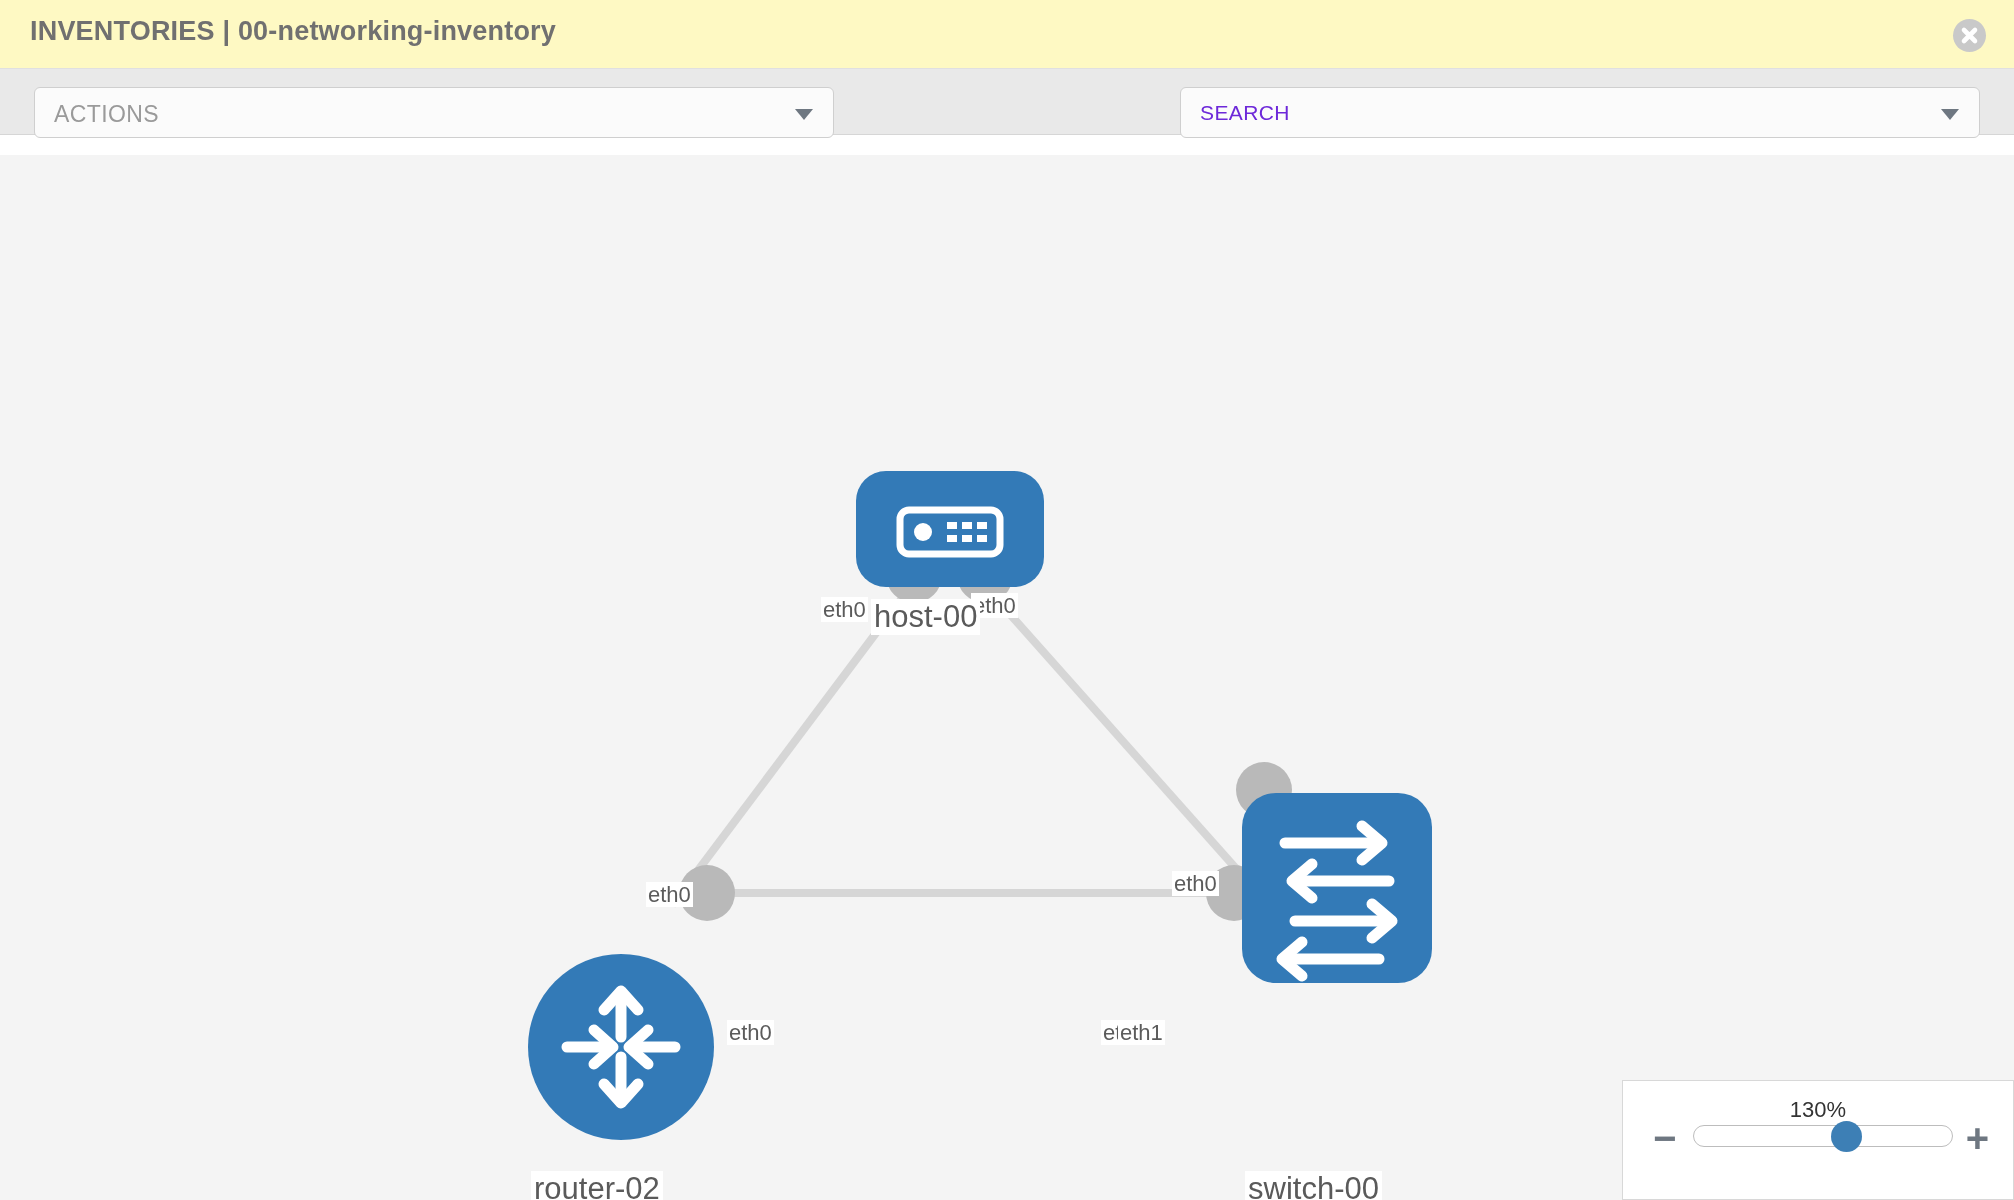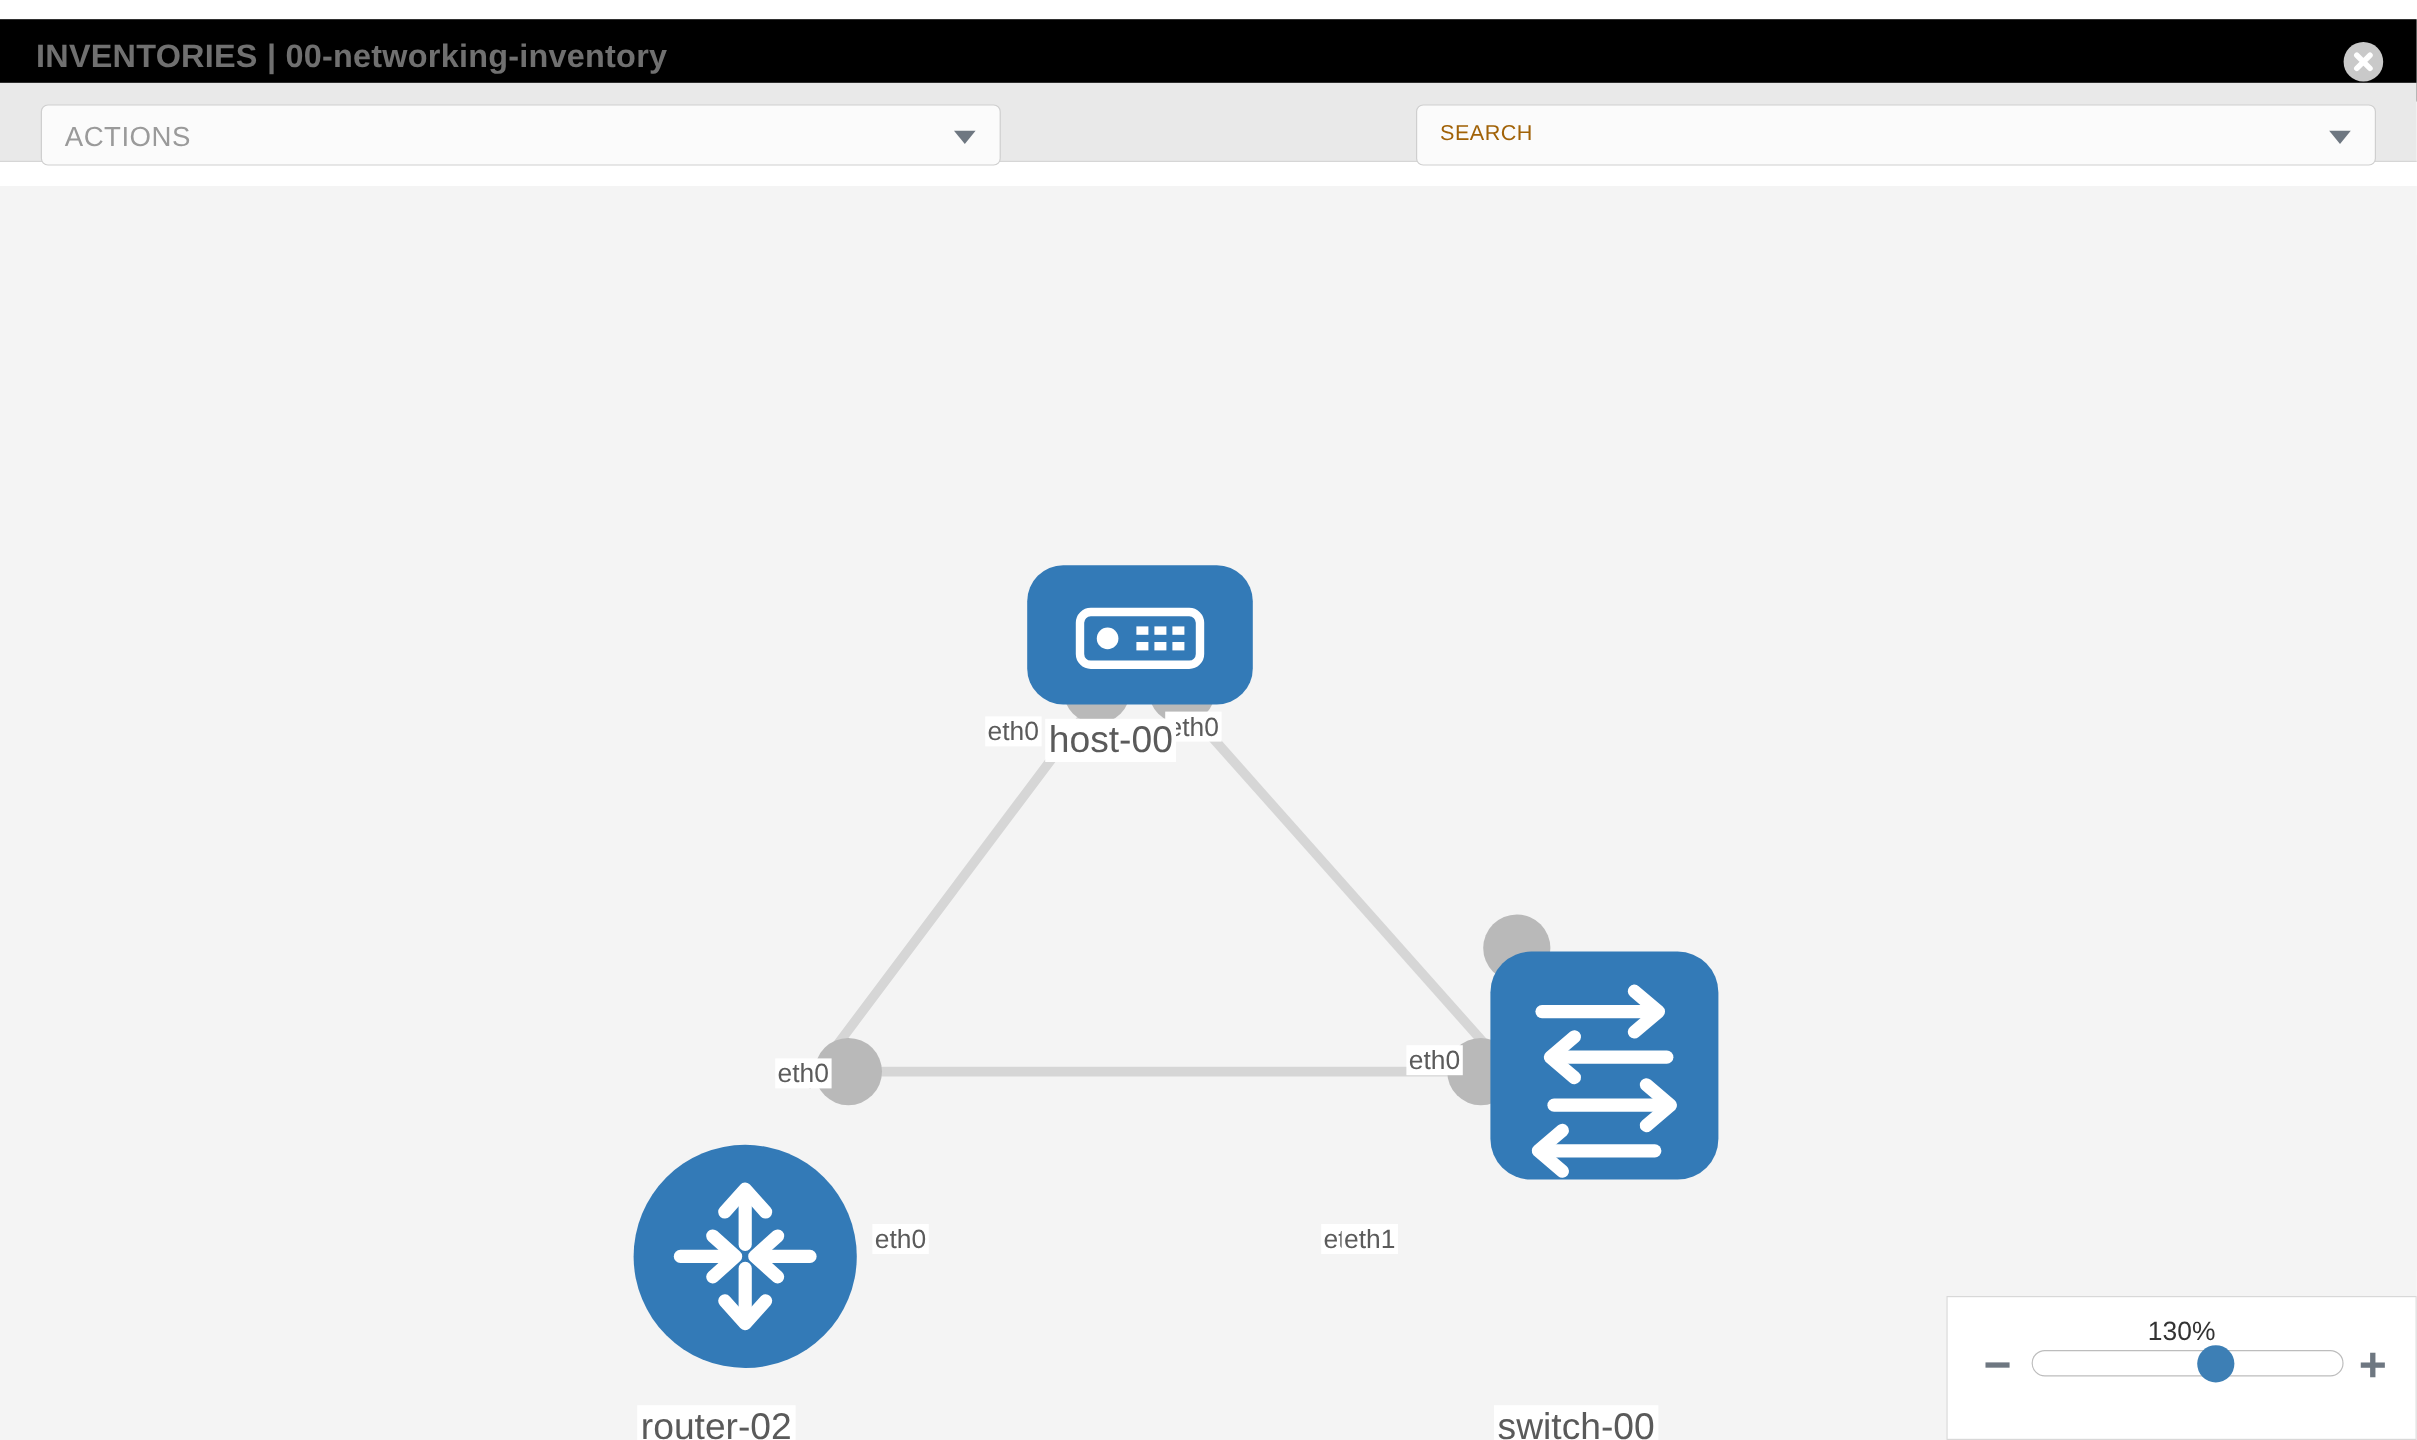--- a/index.html
+++ b/index.html
@@ -15,24 +15,24 @@
   #app {
     position: relative;
     width: 2014px;
     height: 1200px;
     background: #ffffff;
   }
 
   
   .header {
     position: absolute;
-    left: 0; top: 16px;
+    left: 0; top: 0;
     width: 2014px;
     height: 69px;
-    background: #000000;
+    background: #fef9c3;
     border-bottom: 1px solid #e0e0e0;
     box-sizing: border-box;
   }
   .header-title {
     position: absolute;
     left: 30px;
     top: 16px;
     font-size: 27px;
     font-weight: bold;
     color: #707070;
@@ -109,22 +109,22 @@
     background: #fbfbfb;
     border: 1px solid #cfcfcf;
     border-radius: 6px;
     box-sizing: border-box;
     cursor: text;
   }
   .search-label {
     position: absolute;
     left: 19px;
     top: 13px;
-    font-size: 18px;
-    color: #a16207;
+    font-size: 21px;
+    color: #6d28d9;
     letter-spacing: 0.4px;
   }
 
   
   .canvas {
     position: absolute;
     left: 0; top: 155px;
     width: 2014px;
     height: 1045px;
     background: #f4f4f4;

